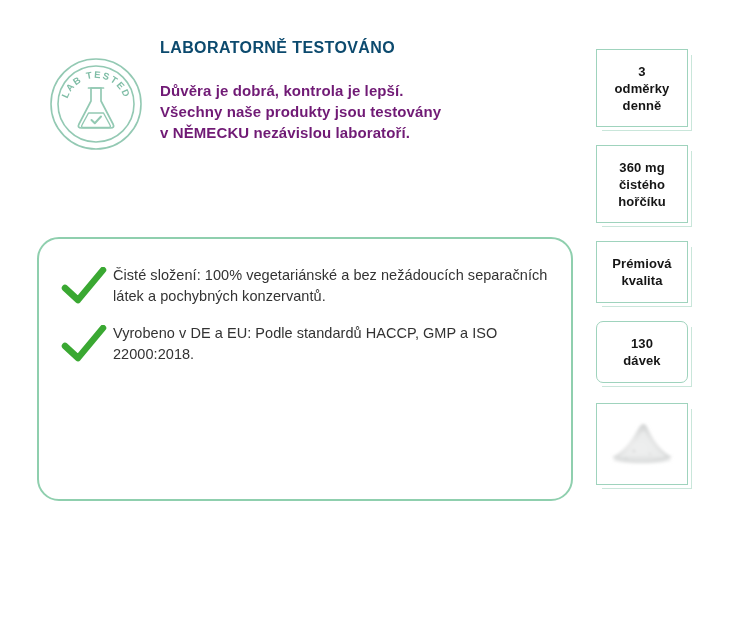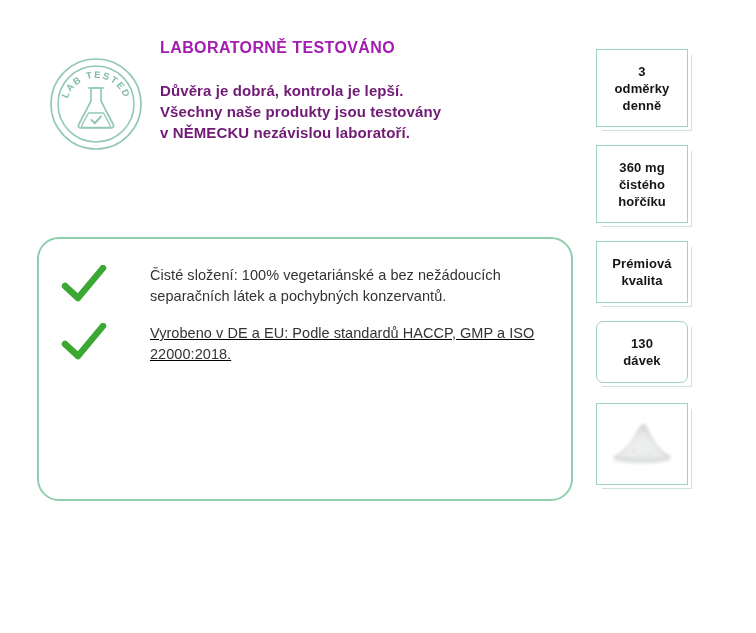--- a/index.html
+++ b/index.html
@@ -45,21 +45,21 @@
     display: block;
   }
 
   .hero-text {
     flex: 1 1 auto;
     padding-left: 5px;
   }
   .hero-title {
     font-size: 16px;
     font-weight: bold;
-    color: #a21caf;
+    color: #0c4a6e;
     letter-spacing: 0.4px;
     line-height: 20px;
     margin: 0;
     white-space: nowrap;
   }
   .hero-sub {
     margin-top: 22px;
   }
   .hero-sub-line {
     font-size: 15px;
@@ -80,23 +80,22 @@
     box-sizing: border-box;
     border: 2px solid #8fcfae;
     border-radius: 22px;
     background: #ffffff;
   }
   .bullets-inner {
     padding: 18px 22px 0 22px;
   }
   .bullet-row {
     display: flex;
-    align-items: flex-start;
+    align-items: flex-end;
     margin-bottom: 14px;
-    gap: 37px;
   }
   .bullet-row:last-child { margin-bottom: 0; }
 
   .check-icon {
     flex: 0 0 46px;
     width: 46px;
     height: 40px;
     display: block;
     margin-top: 2px;
   }
@@ -104,21 +103,21 @@
     flex: 1 1 auto;
     font-size: 14.5px;
     line-height: 21px;
     color: #333333;
     padding-left: 6px;
     padding-top: 2px;
     letter-spacing: 0.05px;
   }
   .bullet-row.b1 { margin-top: 6px; }
   .bullet-row.b2 { margin-top: 10px; }
-  .bullet-row.b3 { margin-top: 8px; text-decoration: underline; }
+  .bullet-row.b3 { margin-top: 8px; }
 
   
   .features {
     position: absolute;
     left: 596px;
     top: 49px;
     width: 124px;
   }
   .feature-box {
     position: relative;

